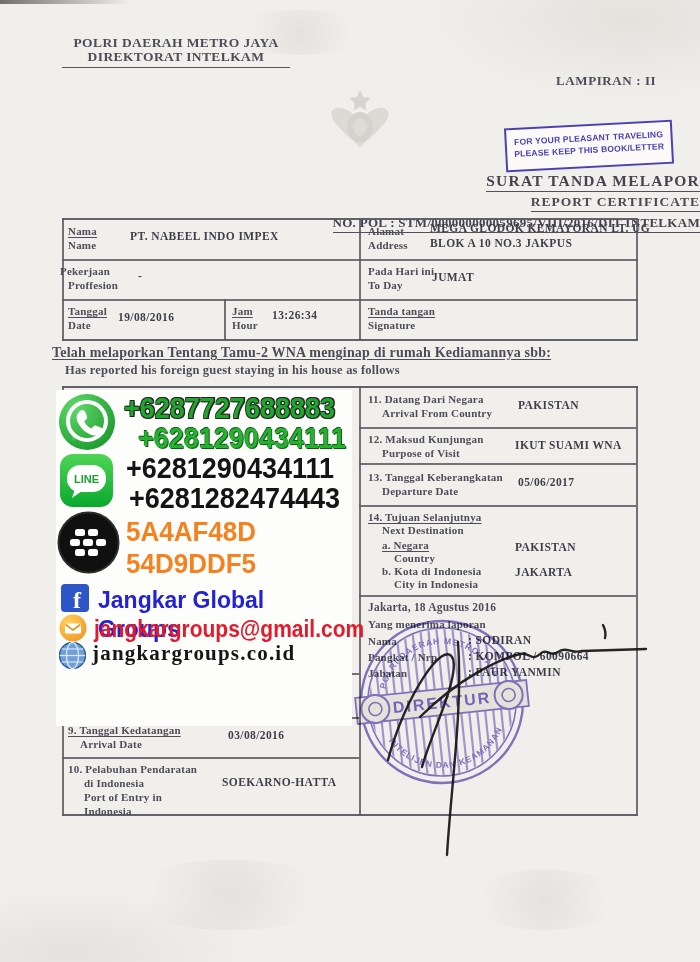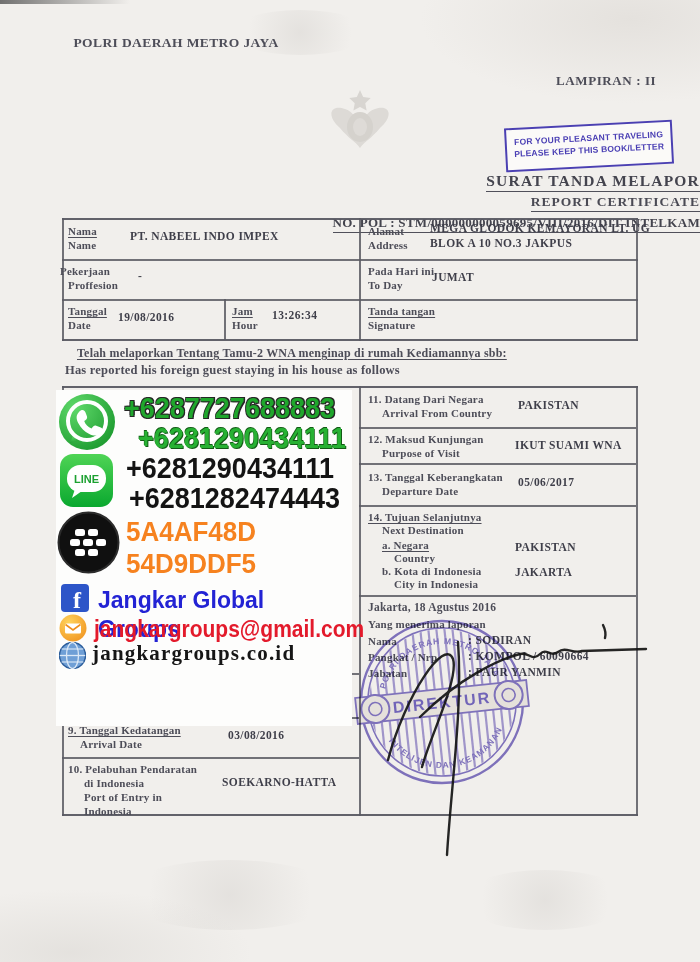--- a/index.html
+++ b/index.html
@@ -31,20 +31,21 @@
 <body>
 
 <div class="abs" style="left:0;top:0;width:130px;height:4px;background:linear-gradient(90deg,rgba(70,70,70,.75),rgba(70,70,70,0))"></div>
 <div class="abs" style="left:632px;top:-8px;width:170px;height:1.6px;background:rgba(165,160,152,.55);transform:rotate(47deg)"></div>
 <div class="smudge" style="left:230px;top:10px;width:140px;height:45px"></div>
 <div class="smudge" style="left:120px;top:860px;width:220px;height:70px"></div>
 <div class="smudge" style="left:460px;top:870px;width:170px;height:60px"></div>
 
 <div class="abs" style="left:62px;top:36px;width:228px;text-align:center">
   <div class="lbl" style="font-size:13.5px;letter-spacing:.4px">POLRI DAERAH METRO JAYA</div>
+  <div class="lbl" style="font-size:13.5px;letter-spacing:.4px;border-bottom:1.8px solid #55555e;padding-bottom:3px">DIREKTORAT INTELKAM</div>
 </div>
 <div class="abs lbl" style="left:556px;top:74px;font-size:13px;letter-spacing:.6px">LAMPIRAN : II</div>
 
 <svg class="abs" style="left:308px;top:86px;opacity:.9" width="104" height="86" viewBox="0 0 104 86">
   <path d="M52 4 l3.2 7 7.5 1 -5.4 5.2 1.3 7.4 -6.6 -3.5 -6.6 3.5 1.3 -7.4 -5.4 -5.2 7.5 -1 z" fill="#d6d3cf"></path>
   <path d="M32 42 C 18 30, 22 18, 37 23 C 46 26, 49 34, 52 42 C 55 34, 58 26, 67 23 C 82 18, 86 30, 72 42 C 64 52, 57 55, 52 62 C 47 55, 40 52, 32 42 z" fill="#dbd8d4"></path>
   <ellipse cx="52" cy="41" rx="13" ry="15" fill="#d2cfca"></ellipse>
   <ellipse cx="52" cy="41" rx="7" ry="9" fill="#dcd9d5"></ellipse>
 </svg>
 
@@ -95,21 +96,21 @@
 <div class="abs lbl" style="left:68px;top:318px">Date</div>
 <div class="abs val" style="left:118px;top:311px">19/08/2016</div>
 
 <div class="abs lbl u" style="left:232px;top:304px">Jam</div>
 <div class="abs lbl" style="left:232px;top:318px">Hour</div>
 <div class="abs val" style="left:272px;top:309px">13:26:34</div>
 
 <div class="abs lbl u" style="left:368px;top:304px">Tanda tangan</div>
 <div class="abs lbl" style="left:368px;top:318px">Signature</div>
 
-<div class="abs lbl u" style="left:77px;top:346px;font-size:12px">Telah melaporkan Tentang Tamu-2 WNA menginap di rumah Kediamannya sbb:</div>
+<div class="abs lbl u" style="left:52px;top:346px;font-size:14px">Telah melaporkan Tentang Tamu-2 WNA menginap di rumah Kediamannya sbb:</div>
 <div class="abs lbl" style="left:65px;top:363px;font-size:12.5px">Has reported his foreign guest staying in his house as follows</div>
 
 <div class="hl thick" style="left:62px;top:386px;width:576px"></div>
 <div class="hl thick" style="left:62px;top:814px;width:576px"></div>
 <div class="vl" style="left:62px;top:386px;height:430px"></div>
 <div class="vl" style="left:636px;top:386px;height:430px"></div>
 <div class="vl" style="left:359px;top:386px;height:430px"></div>
 
 <div class="hl" style="left:359px;top:427px;width:277px"></div>
 <div class="hl" style="left:359px;top:463px;width:277px"></div>

